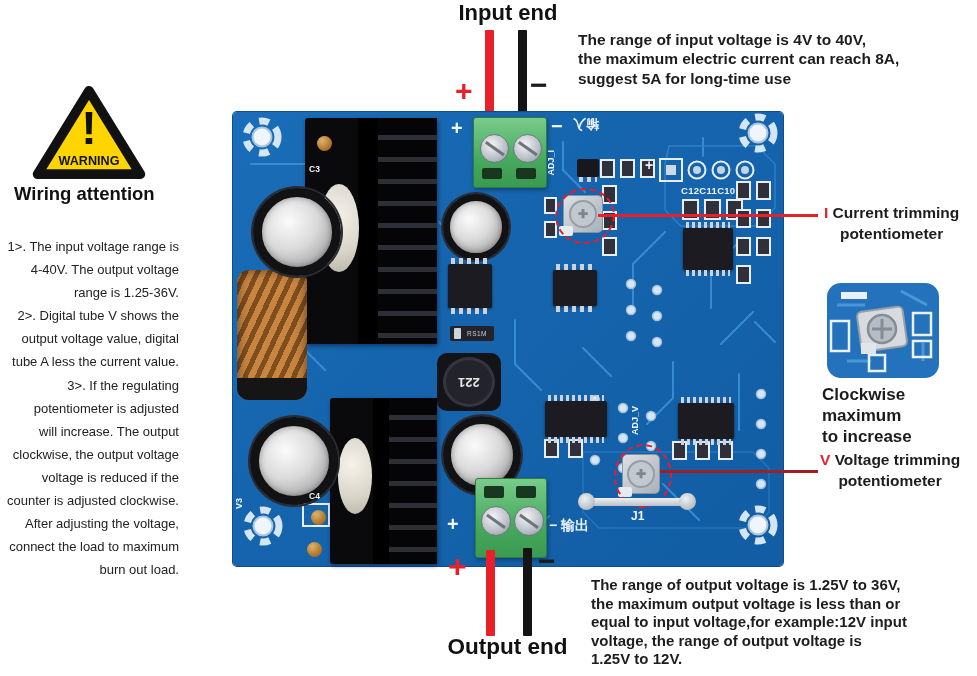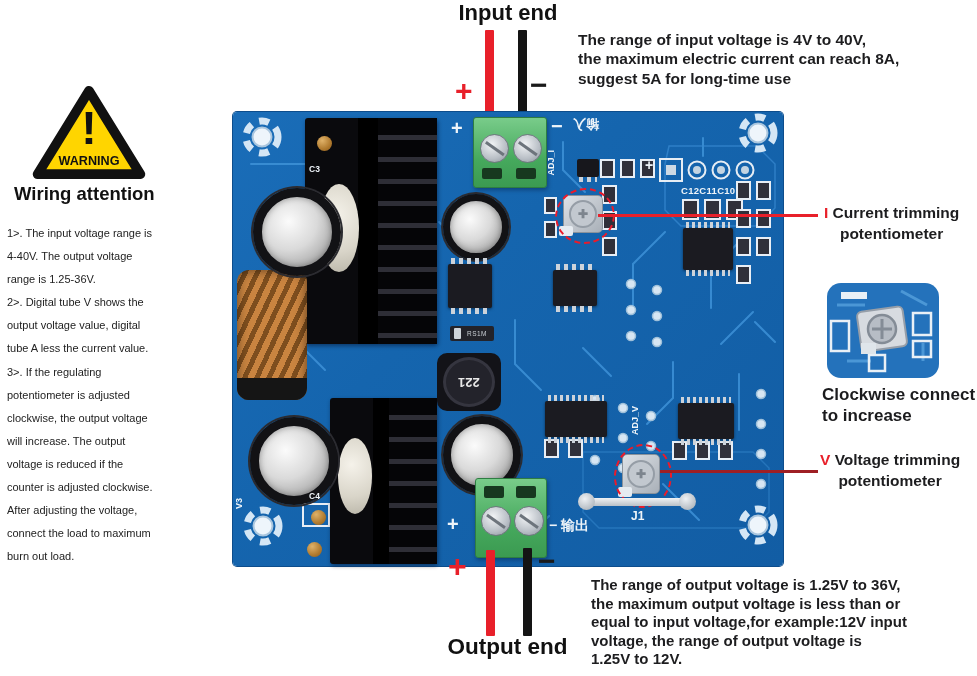--- a/index.html
+++ b/index.html
@@ -8,21 +8,21 @@
   .abs{position:absolute;}
   
   .wire{position:absolute;width:9px;border-radius:1px;}
   .wire.red{background:#e8202a;}
   .wire.blk{background:#141414;}
   .sign{position:absolute;font-weight:700;line-height:1;}
   
   .note{position:absolute;font-weight:700;font-size:15.5px;line-height:19.4px;color:#1d1d1f;}
   .note.out{line-height:18.6px;}
   .title{position:absolute;font-weight:700;font-size:22px;color:#111;text-align:center;}
-  .leftnotes{position:absolute;left:7px;top:222px;font-size:11px;line-height:23.1px;color:#222;}
+  .leftnotes{position:absolute;left:7px;top:235px;font-size:13px;line-height:23.1px;color:#222;text-align:right;}
   .heading{position:absolute;left:14px;top:183px;font-size:18.5px;font-weight:700;color:#111;}
   .ptr{position:absolute;height:3px;}
   .lbl{position:absolute;font-size:15.5px;font-weight:700;line-height:21px;color:#1d1d1f;text-align:center;}
   .lbl .pfx{color:#e8202a;}
   .insetcap{position:absolute;font-size:17px;font-weight:700;line-height:21px;color:#1b1b1d;}
   
   #board{position:absolute;left:233px;top:112px;width:550px;height:454px;
          background:linear-gradient(135deg,#1a6db8 0%,#1565ae 40%,#125da4 100%);
          border-radius:4px;box-shadow:0 0 0 1px #0d4d8c;}
   #board svg.overlay{position:absolute;left:0;top:0;}
@@ -103,22 +103,22 @@
   <div class="heading">Wiring attention</div>
   <div class="leftnotes">
     <div>1&gt;. The input voltage range is</div>
     <div> 4-40V. The output voltage</div>
     <div>range is 1.25-36V.</div>
     <div>2&gt;. Digital tube V shows the</div>
     <div>output voltage value, digital</div>
     <div>tube A less the current value.</div>
     <div>3&gt;. If the regulating</div>
     <div>potentiometer is adjusted</div>
+    <div>will increase. The output</div>
     <div>clockwise, the output voltage</div>
-    <div>will increase. The output</div>
     <div>voltage is reduced if the</div>
     <div>counter is adjusted clockwise.</div>
     <div>After adjusting the voltage,</div>
     <div>connect the load to maximum</div>
     <div>burn out load.</div>
   </div>
 
   <div id="board">
     <svg class="overlay" width="550" height="454" viewBox="0 0 550 454">
       <g stroke="#3e92d8" stroke-width="2" fill="none" stroke-linecap="round" opacity="0.85">
@@ -317,21 +317,21 @@
         <rect x="42" y="72" width="16" height="16"></rect>
     </g>
     <g>
       <rect x="32" y="26" width="46" height="40" rx="5" fill="#d7dbe0" stroke="#969ea8" stroke-width="2" transform="rotate(-8 55 46)"></rect>
       <circle cx="55" cy="46" r="14" fill="#b7bdc5" stroke="#848c96" stroke-width="2.5"></circle>
       <path d="M55 36 V56 M45 46 H65" stroke="#848c96" stroke-width="3"></path>
       <rect x="34" y="60" width="15" height="11" fill="#dfe5ea"></rect>
     </g>
   </svg>
   <div class="insetcap" style="left:822px;top:384px;">
-    <div>Clockwise connect</div>
+    <div>Clockwise maximum</div>
     <div>to increase</div>
   </div>
 
   <div class="ptr" style="left:660px;top:470px;width:158px;background:#9e1f24;"></div>
   <div class="lbl" style="left:820px;top:449px;">
     <div><span class="pfx">V</span><span> Voltage trimming</span></div>
     <div>potentiometer</div>
   </div>
 
   <div class="wire red" style="left:486px;top:550px;height:86px;"></div>

